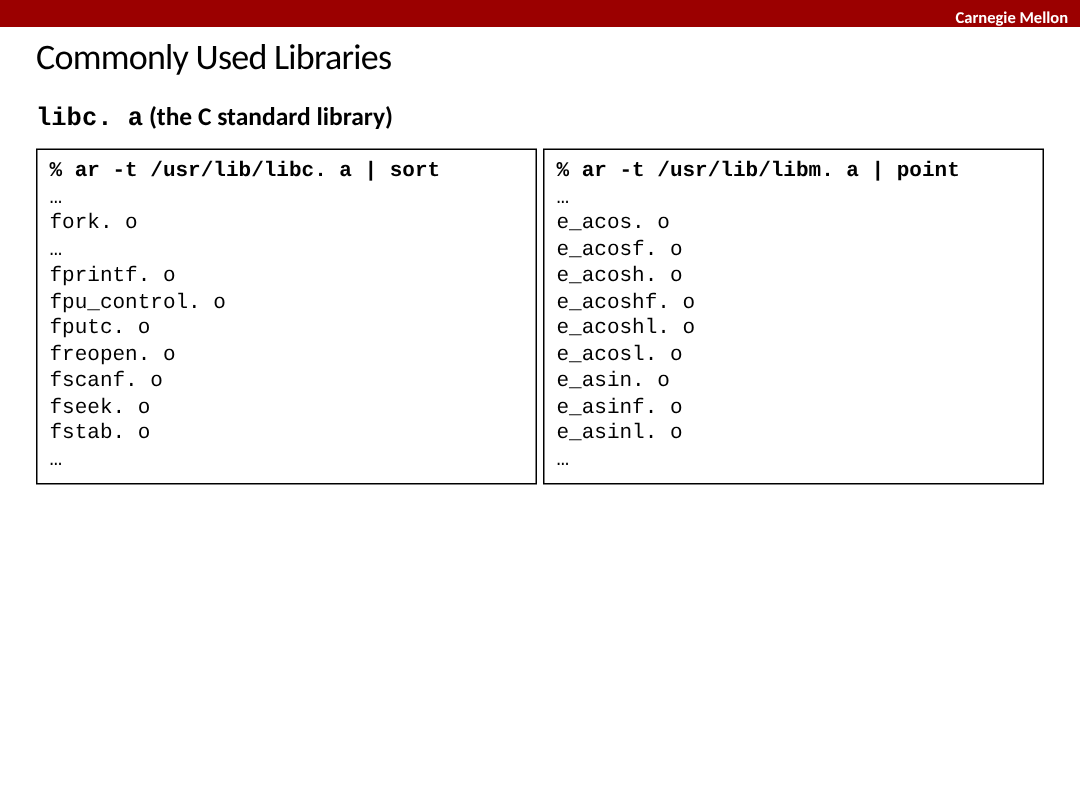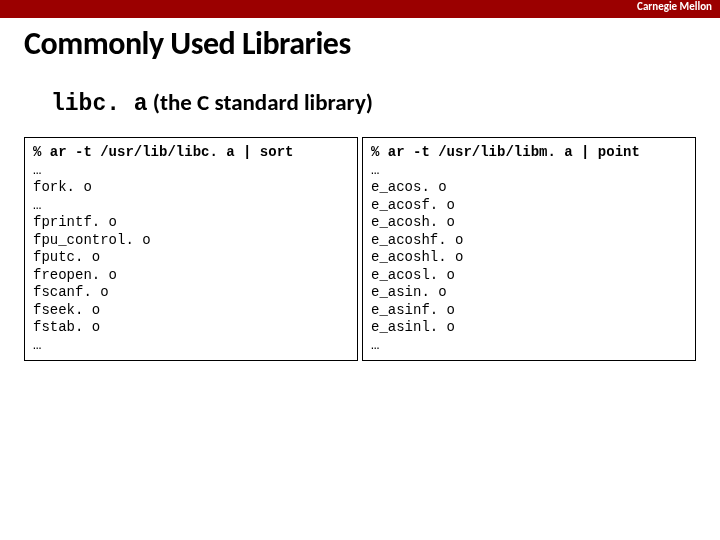--- a/index.html
+++ b/index.html
@@ -9,42 +9,41 @@
     background: #fff;
     font-family: Calibri, Arial, sans-serif;
     color: #000;
     position: relative;
   }
   .topbar {
     height: 18px;
     background: #9b0000;
     display: flex;
     justify-content: flex-end;
-    align-items: flex-start;
+    align-items: flex-end;
     padding-right: 8px;
   }
   .brand {
     color: #fff;
     font-weight: bold;
     font-size: 11px;
   }
   .content {
     padding: 6px 24px 0 24px;
   }
   h1 {
-    font-size: 32px;
-    font-weight: bold;
-    margin-bottom: 25px;
+    font-size: 24px;
+    font-weight: normal;
+    margin-bottom: 14px;
     letter-spacing: -0.5px;
   }
   .lib-heading {
-    font-size: 23px;
+    font-size: 17px;
     font-weight: bold;
     margin-top: 4px;
-    margin-left: 27px;
   }
   .lib-heading .mono {
     font-family: "Courier New", monospace;
     font-weight: bold;
   }
   ul.bullets {
     list-style: none;
     padding: 4px 0 8px 46px;
   }
   ul.bullets li {
@@ -59,21 +58,21 @@
     position: absolute;
     left: 0;
     top: 6px;
     width: 7px;
     height: 7px;
     background: #000;
   }
   .codecols {
     display: flex;
     gap: 4px;
-    margin-top: 20px;
+    margin-top: 10px;
   }
   .codebox {
     flex: 1;
     border: 1px solid #000;
     background: #fff;
     padding: 6px 8px 6px 8px;
     font-family: "Courier New", monospace;
     font-size: 14px;
     line-height: 1.25;
     white-space: pre;

